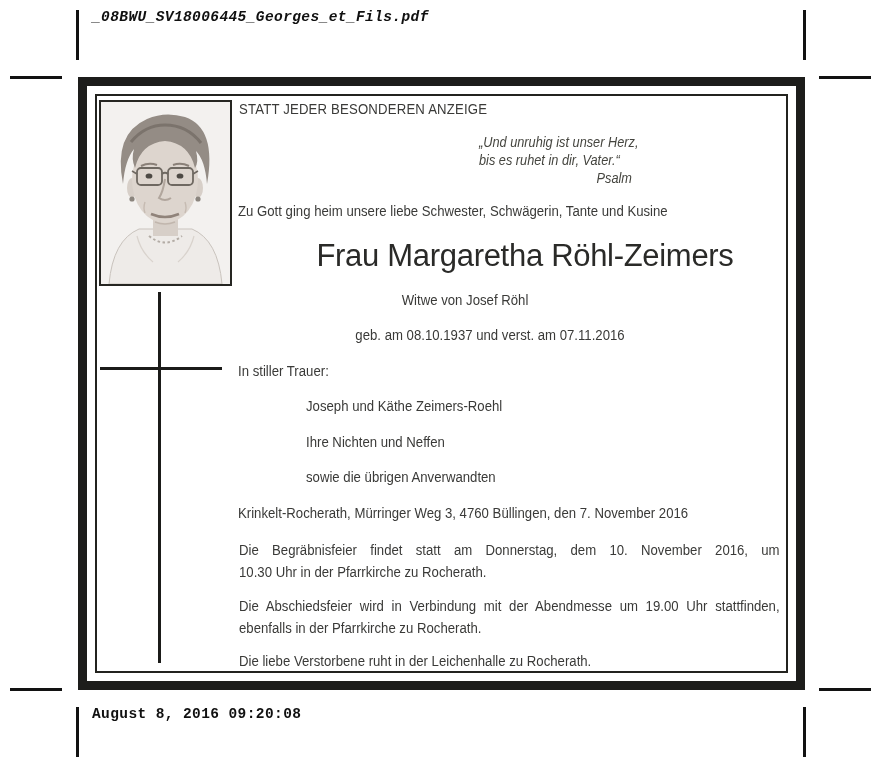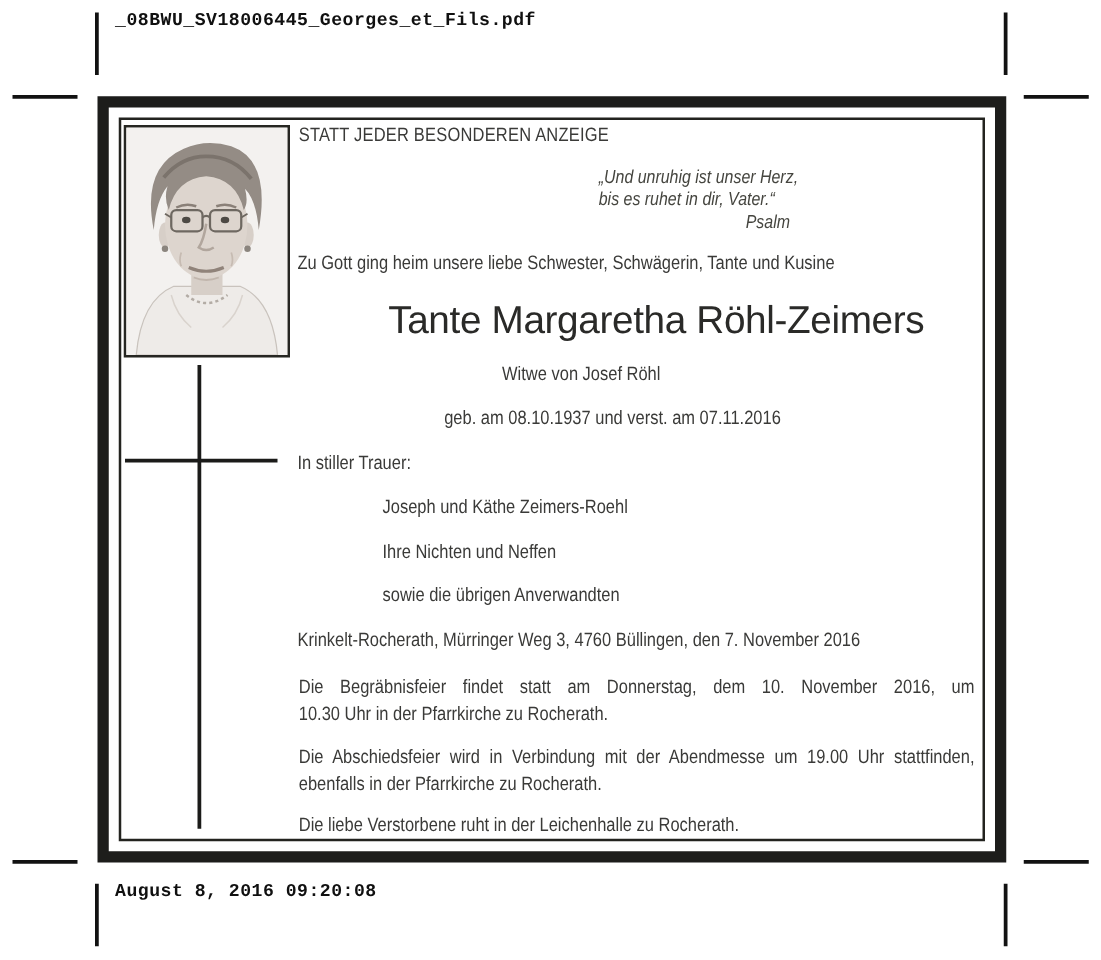--- a/index.html
+++ b/index.html
@@ -60,21 +60,21 @@
 
 <div class="mark" style="left:76px; top:10px;  width:3px;  height:50px;"></div>
 <div class="mark" style="left:10px; top:76px;  width:52px; height:3px;"></div>
 <div class="mark" style="left:803px; top:10px; width:3px;  height:50px;"></div>
 <div class="mark" style="left:819px; top:76px; width:52px; height:3px;"></div>
 <div class="mark" style="left:10px; top:688px; width:52px; height:3px;"></div>
 <div class="mark" style="left:76px; top:707px; width:3px;  height:50px;"></div>
 <div class="mark" style="left:819px; top:688px; width:52px; height:3px;"></div>
 <div class="mark" style="left:803px; top:707px; width:3px; height:50px;"></div>
 
-<div class="mono" style="left:92px; top:9px;">_08BWU_SV18006445_Georges_et_Fils.pdf</div>
+<div class="mono" style="left:92px; top:9px;font-style:italic;">_08BWU_SV18006445_Georges_et_Fils.pdf</div>
 
 <div class="abs card"></div>
 <div class="abs frame"></div>
 
 <div class="abs photo">
   <svg width="129" height="182" viewBox="0 0 129 182">
     <rect width="129" height="182" fill="#f3f1ef"></rect>
     <path d="M8 182 Q12 138 38 127 L91 127 Q117 138 121 182 Z" fill="#eeebe8" stroke="#c9c3bd" stroke-width="1"></path>
     <path d="M36 134 Q40 150 52 160 M93 134 Q89 150 77 160" stroke="#d9d3cd" stroke-width="1.2" fill="none"></path>
     <rect x="52" y="104" width="25" height="30" fill="#d7cfc8"></rect>
@@ -105,21 +105,21 @@
 <div class="cross-bar" style="left:100px; top:367px; width:122px; height:3px;"></div>
 
 <div class="abs body-line cond" style="left:239px; top:100px; letter-spacing:0.2px;">STATT JEDER BESONDEREN ANZEIGE</div>
 
 <div class="abs quote cond" style="left:479px; top:133px;">„Und unruhig ist unser Herz,</div>
 <div class="abs quote cond" style="left:479px; top:151px;">bis es ruhet in dir, Vater.“</div>
 <div class="abs quote cond" style="left:479px; top:169px; width:180px; text-align:right;">Psalm</div>
 
 <div class="abs body-line cond" style="left:238px; top:202px;">Zu Gott ging heim unsere liebe Schwester, Schwägerin, Tante und Kusine</div>
 
-<div class="abs title" style="left:255px; top:238px; width:540px;">Tante Margaretha Röhl-Zeimers</div>
+<div class="abs title" style="left:255px; top:238px; width:540px;">Frau Margaretha Röhl-Zeimers</div>
 
 <div class="abs body-line cond-c" style="left:190px; top:291px; width:550px;">Witwe von Josef Röhl</div>
 
 <div class="abs body-line cond-c" style="left:225px; top:326px; width:530px;">geb. am 08.10.1937 und verst. am 07.11.2016</div>
 
 <div class="abs body-line cond" style="left:238px; top:362px;">In stiller Trauer:</div>
 
 <div class="abs body-line cond" style="left:306px; top:397px;">Joseph und Käthe Zeimers-Roehl</div>
 <div class="abs body-line cond" style="left:306px; top:433px;">Ihre Nichten und Neffen</div>
 <div class="abs body-line cond" style="left:306px; top:468px;">sowie die übrigen Anverwandten</div>

